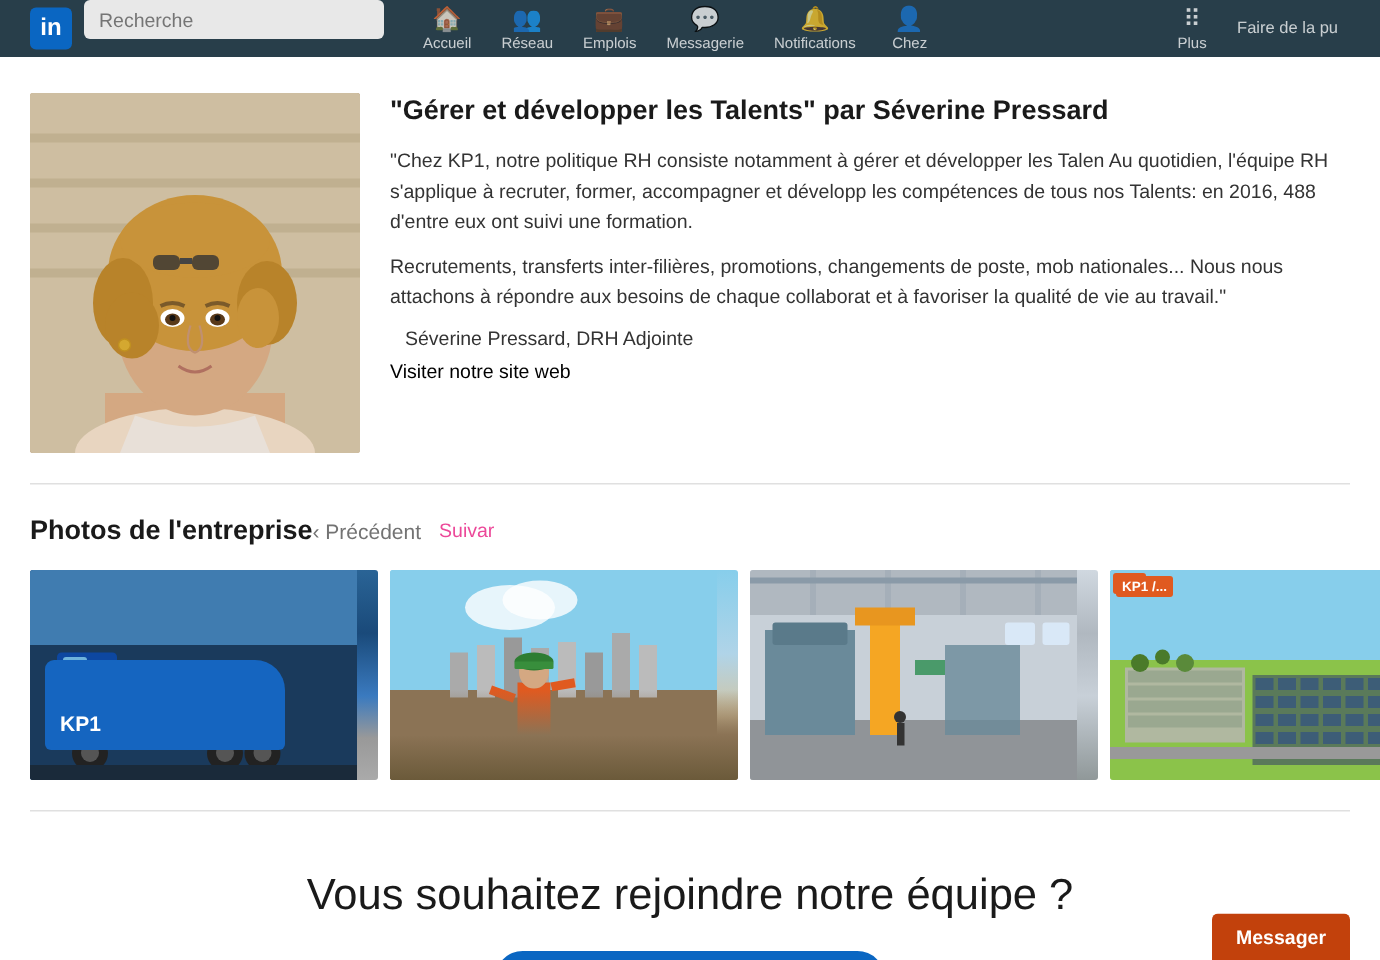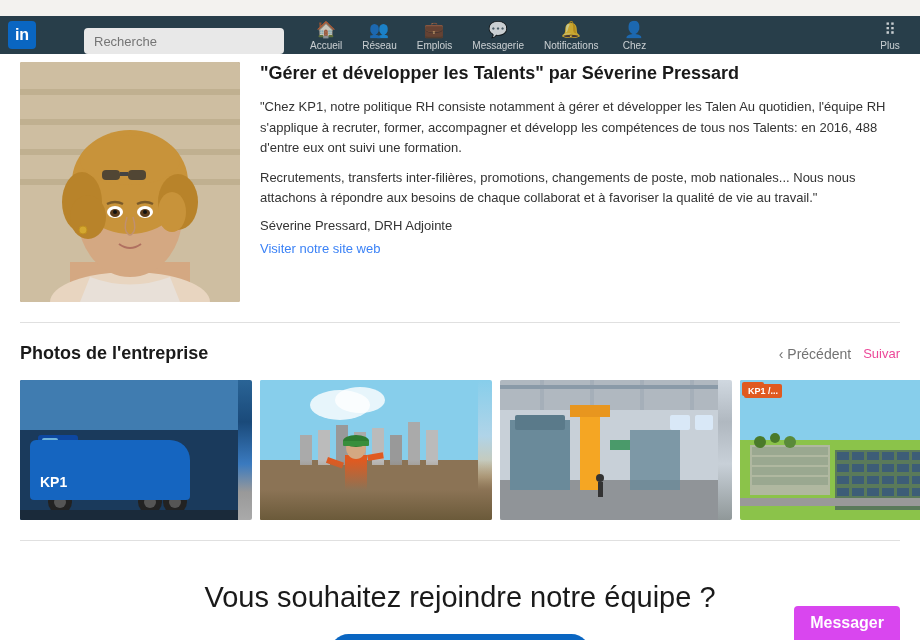--- a/index.html
+++ b/index.html
@@ -4,44 +4,43 @@
   <style>
     * { margin: 0; padding: 0; box-sizing: border-box; }
     body { font-family: -apple-system, BlinkMacSystemFont, 'Segoe UI', Arial, sans-serif; background: #f3f2ef; width: 920px; overflow-x: hidden; }
 
     
     .navbar {
       background: #283e4a;
       height: 38px;
       display: flex;
       align-items: stretch;
-      padding: 0 8px;
+      padding: 0 20px;
       position: fixed;
-      top: 16px; left: 0; right: 0;
+      top: 0; left: 0; right: 0;
       z-index: 100;
     }
     .nav-logo {
       display: flex;
       align-items: center;
       margin-right: 8px;
     }
     .nav-logo-box {
       background: #0a66c2;
       color: white;
       font-weight: 900;
       font-size: 16px;
       width: 28px; height: 28px;
       display: flex; align-items: center; justify-content: center;
       border-radius: 4px;
     }
     .nav-search {
       display: flex;
-      align-items: flex-end;
+      align-items: flex-start;
       margin-right: 16px;
-      margin-left: 40px;
     }
     .nav-search input {
       background: #e8e8e8;
       border: none;
       border-radius: 4px;
       padding: 4px 10px;
       font-size: 13px;
       width: 200px;
       height: 26px;
       outline: none;
@@ -122,37 +121,38 @@
       font-size: 13px;
       color: #333;
       line-height: 1.55;
       margin-bottom: 10px;
     }
     .article-author {
       font-size: 13px;
       color: #333;
       margin-top: 10px;
       margin-bottom: 6px;
+      margin-left: 10px;
     }
     .article-link {
-      color: #3b82f6;
+      color: #000000;
       font-size: 13px;
       text-decoration: none;
       cursor: pointer;
     }
 
     
     .photos-section {
       padding: 20px 0 20px 0;
       border-bottom: 1px solid #e0e0e0;
     }
     .photos-header {
       display: flex;
       align-items: center;
-      justify-content: space-between;
+      justify-content: flex-start;
       margin-bottom: 16px;
     }
     .photos-title {
       font-size: 18px;
       font-weight: 600;
       color: #1a1a1a;
     }
     .photos-nav {
       display: flex;
       align-items: center;
@@ -250,23 +250,23 @@
       font-size: 15px;
       font-weight: 600;
       cursor: pointer;
       display: inline-block;
     }
 
     
     .messenger-btn {
       position: fixed;
       bottom: 0; right: 20px;
-      background: #d946ef;
+      background: #c2410c;
       color: white;
-      font-size: 16px;
+      font-size: 13px;
       font-weight: 600;
       padding: 8px 16px;
       border-radius: 4px 4px 0 0;
       cursor: pointer;
     }
 
     
     .chevron { font-size: 14px; }
   </style>
 </head>
@@ -302,20 +302,23 @@
     </a>
     <a class="nav-item">
       <span class="nav-icon">👤</span>
       <span>Chez</span>
     </a>
   </div>
   <div class="nav-right">
     <a class="nav-item-right">
       <span class="nav-icon">⠿</span>
       <span>Plus</span>
+    </a>
+    <a class="nav-item-right">
+      <span style="font-size:11px;color:rgba(255,255,255,0.75)">Faire de la pu</span>
     </a>
   </div>
 </nav>
 
 <div class="main-content">
 
   <div class="article-section">
     <div class="article-image">
       
       <svg width="220" height="240" viewBox="0 0 220 240" xmlns="http://www.w3.org/2000/svg">

